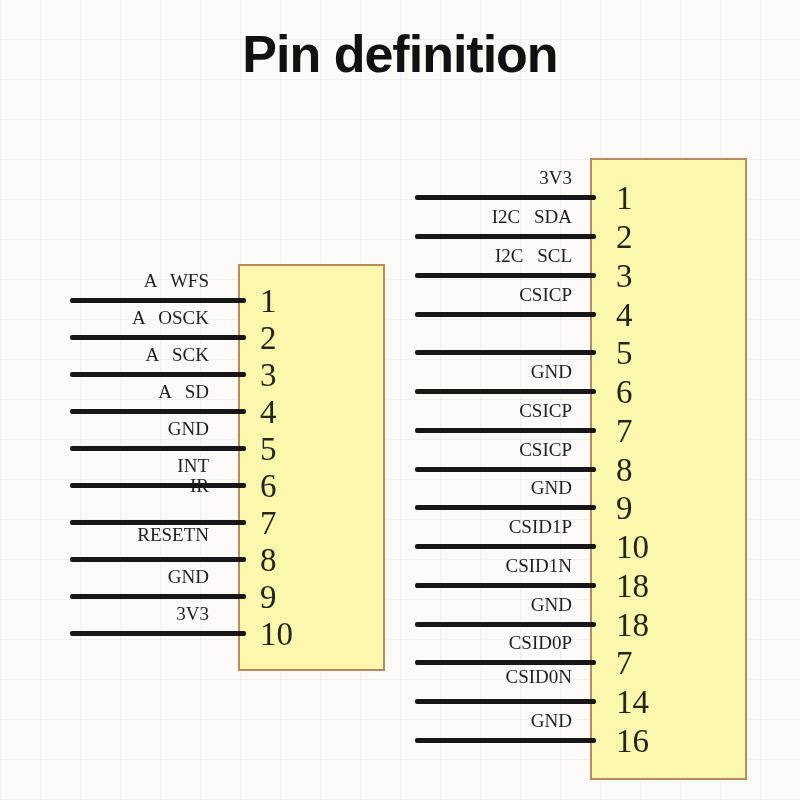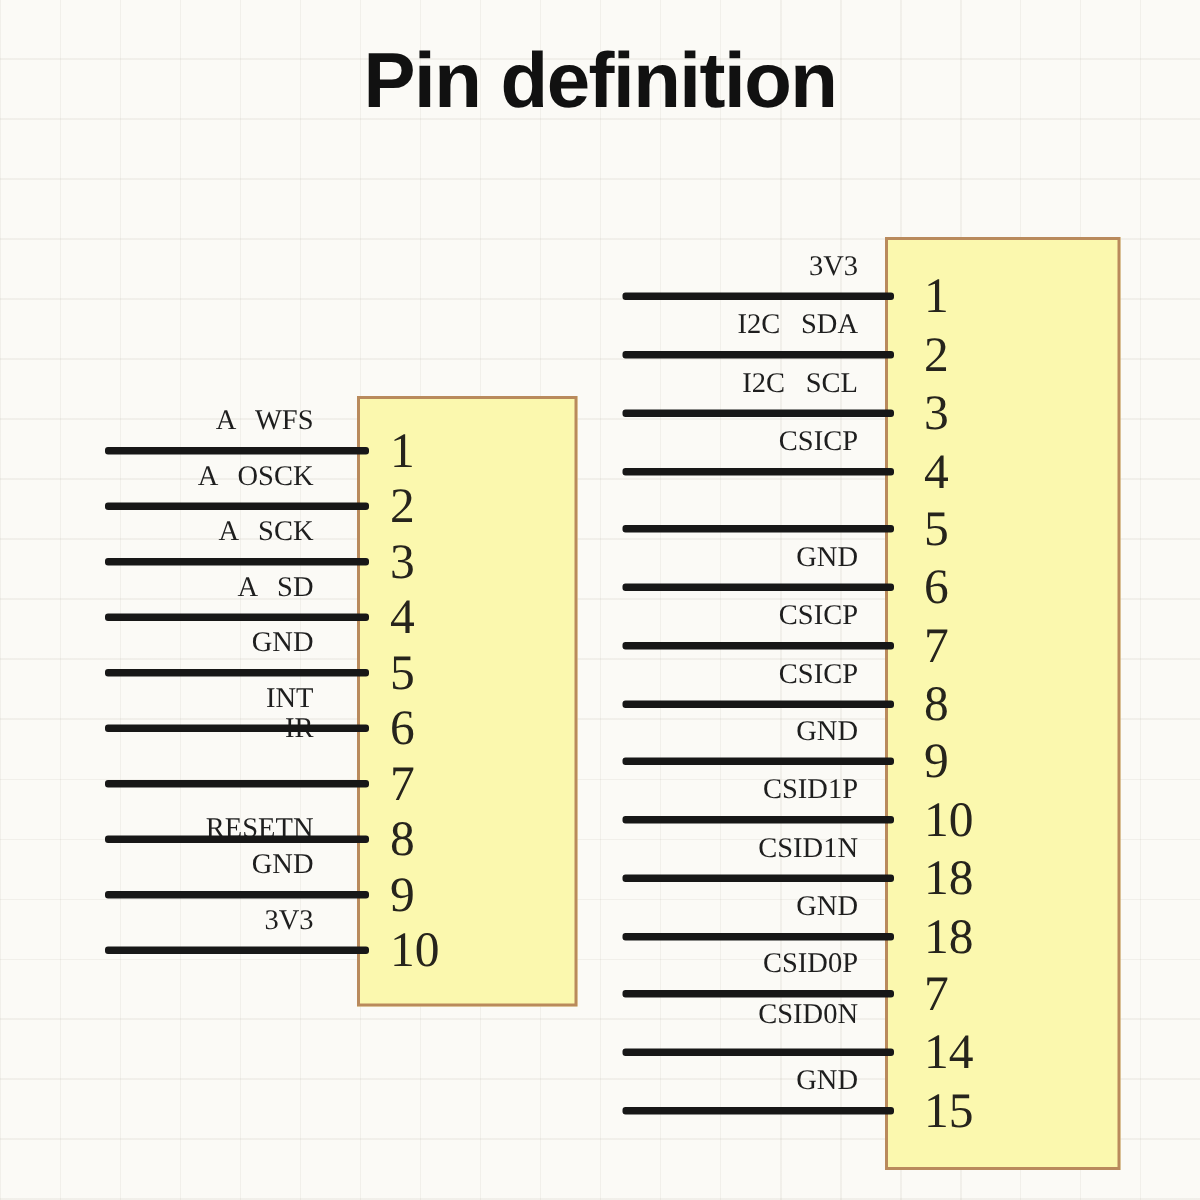--- a/index.html
+++ b/index.html
@@ -73,21 +73,21 @@
 <div class="num num-l" style="top:430px">5</div>
 
 <div class="lbl lbl-l" style="top:449px">INT</div>
 <div class="wire wire-l" style="top:483px"></div>
 <div class="num num-l" style="top:467px">6</div>
 
 <div class="lbl lbl-l" style="top:469px">IR</div>
 <div class="wire wire-l" style="top:520px"></div>
 <div class="num num-l" style="top:504px">7</div>
 
-<div class="lbl lbl-l" style="top:536px">RESETN</div>
+<div class="lbl lbl-l" style="top:518px">RESETN</div>
 <div class="wire wire-l" style="top:557px"></div>
 <div class="num num-l" style="top:541px">8</div>
 
 <div class="lbl lbl-l" style="top:560px">GND</div>
 <div class="wire wire-l" style="top:594px"></div>
 <div class="num num-l" style="top:578px">9</div>
 
 <div class="lbl lbl-l" style="top:597px">3V3</div>
 <div class="wire wire-l" style="top:631px"></div>
 <div class="num num-l" style="top:615px">10</div>
@@ -143,13 +143,13 @@
 <div class="lbl lbl-r" style="top:626px">CSID0P</div>
 <div class="wire wire-r" style="top:660px"></div>
 <div class="num num-r" style="top:644px">7</div>
 
 <div class="lbl lbl-r" style="top:660px">CSID0N</div>
 <div class="wire wire-r" style="top:699px"></div>
 <div class="num num-r" style="top:683px">14</div>
 
 <div class="lbl lbl-r" style="top:704px">GND</div>
 <div class="wire wire-r" style="top:738px"></div>
-<div class="num num-r" style="top:722px">15</div>
+<div class="num num-r" style="top:722px">16</div>
 
 </body></html>

